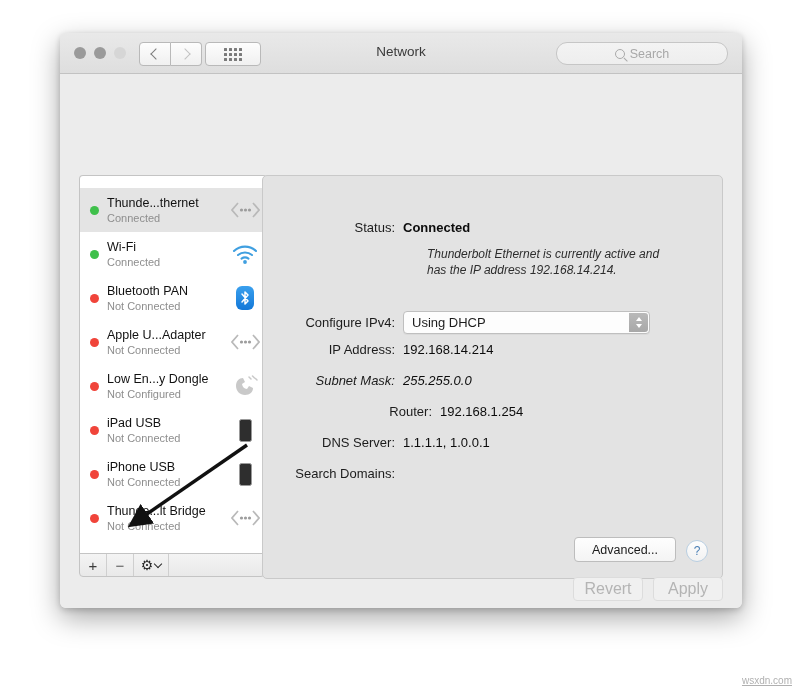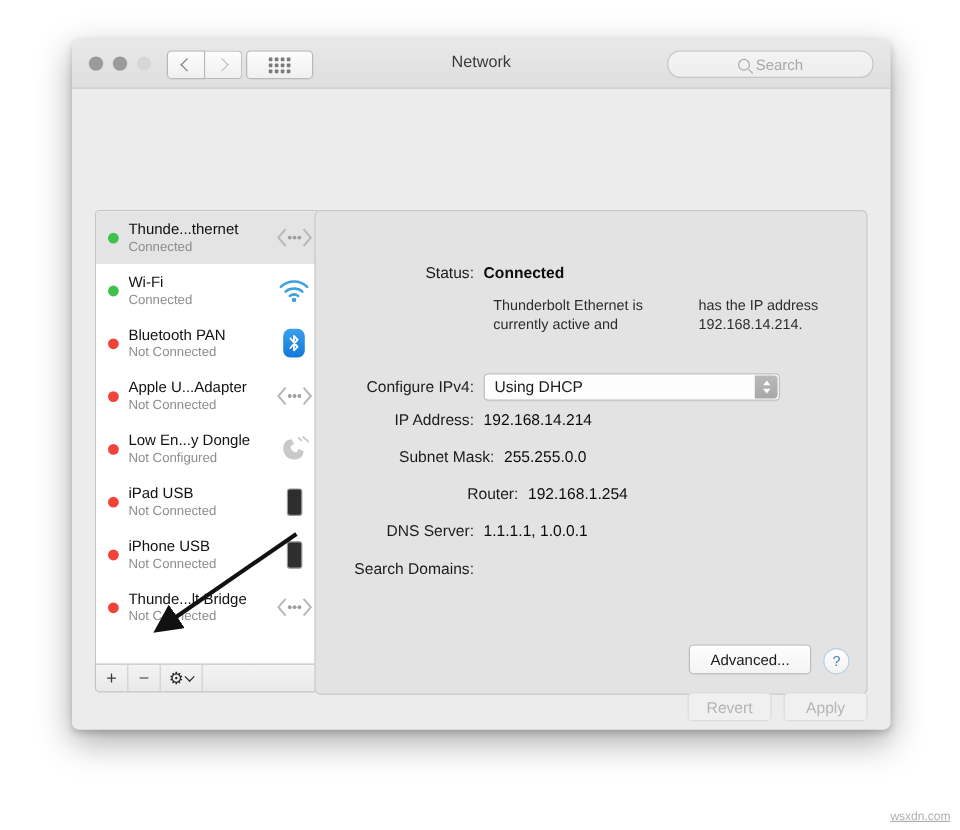--- a/index.html
+++ b/index.html
@@ -83,21 +83,21 @@
   
   #sidebar{
     position:absolute;left:19px;top:101px;width:186px;height:378px;
     background:#ffffff;border:1px solid #c4c4c4;border-bottom:none;border-radius:4px 4px 0 0;
     overflow:hidden;
   }
   .svc{
     position:relative;height:44px;display:flex;align-items:center;
     padding:0 6px 0 10px;box-sizing:border-box;
   }
-  .svc.selected{background:#e4e4e4;}
+  .svc.selected{background:#e4e4e4;margin-top:12px;}
   .dot{width:9px;height:9px;border-radius:50%;flex:0 0 auto;margin-right:8px;}
   .dot.green{background:#3fc04b;}
   .dot.red{background:#f0443a;}
   .svc-txt{flex:1 1 auto;min-width:0;}
   .svc-name{font-size:12.5px;color:#111;line-height:14px;white-space:nowrap;overflow:hidden;}
   .svc-state{font-size:11px;color:#8e8e8e;line-height:14px;margin-top:1px;white-space:nowrap;}
   .svc-icon{flex:0 0 auto;width:30px;height:30px;display:flex;align-items:center;justify-content:center;}
   .ico-bt{width:18px;height:24px;border-radius:6px;background:linear-gradient(#3aa0ee,#1378d8);display:flex;align-items:center;justify-content:center;}
   .ico-dev{width:13px;height:23px;border-radius:2.5px;background:#2e2e2e;border:1.4px solid #9a9a9a;box-sizing:border-box;}
   #sidebar-toolbar{
@@ -129,21 +129,21 @@
   }
   #help{
     position:absolute;right:14px;bottom:16px;width:20px;height:20px;border-radius:50%;
     background:linear-gradient(#fdfdfd,#f2f2f2);border:1px solid #b9cfe2;
     display:flex;align-items:center;justify-content:center;font-size:12px;color:#4a7fb5;
   }
   
   #footer{position:absolute;right:19px;bottom:8px;display:flex;gap:10px;}
   .fbtn{
     width:68px;height:22px;background:#f0f0f0;border:1px solid #dcdcdc;border-radius:4px;
-    display:flex;align-items:center;justify-content:center;font-size:13px;color:#b4b4b4;
+    display:flex;align-items:center;justify-content:center;font-size:16px;color:#b4b4b4;
   }
   
   #arrow{position:absolute;left:60px;top:33px;width:682px;height:575px;pointer-events:none;}
   
   #watermark{
     position:absolute;right:8px;bottom:6px;font-size:10px;color:#b0b0b0;
     font-family:"Liberation Sans",sans-serif;
     text-decoration:underline;
   }
 </style>
@@ -317,42 +317,42 @@
         <span class="gearchev"></span>
       </div>
     </div>
 
     <div id="panel">
 
       <div class="row" style="left:0;top:44px;">
         <span class="lbl">Status:</span>
         <span class="val bold">Connected</span>
       </div>
-      <div class="row" style="left:148px;top:70px;flex-direction:row;">
+      <div class="row" style="left:164px;top:70px;flex-direction:column;font-style:italic;">
         <span class="sub">Thunderbolt Ethernet is currently active and</span>
         <span class="sub">has the IP address 192.168.14.214.</span>
       </div>
 
       <div class="row" style="left:0;top:135px;align-items:center;">
         <span class="lbl">Configure IPv4:</span>
         <div class="popup" id="ipv4-popup">
           <span class="val">Using DHCP</span>
           <span class="stepper">
             <i class="ar up"></i>
               <i class="ar dn"></i>
           </span>
         </div>
       </div>
 
       <div id="field-rows">
           <div class="row" style="left: 0px; top: 166px;">
             <span class="lbl">IP Address:</span>
             <span class="val">192.168.14.214</span>
           </div>
-          <div class="row" style="left: 17px; top: 197px;">
+          <div class="row" style="left: 0px; top: 197px; font-style: italic;">
             <span class="lbl">Subnet Mask:</span>
             <span class="val">255.255.0.0</span>
           </div>
           <div class="row" style="left: 0px; top: 228px; margin-left: 37px;">
             <span class="lbl">Router:</span>
             <span class="val">192.168.1.254</span>
           </div>
           <div class="row" style="left: 0px; top: 259px;">
             <span class="lbl">DNS Server:</span>
             <span class="val">1.1.1.1, 1.0.0.1</span>

